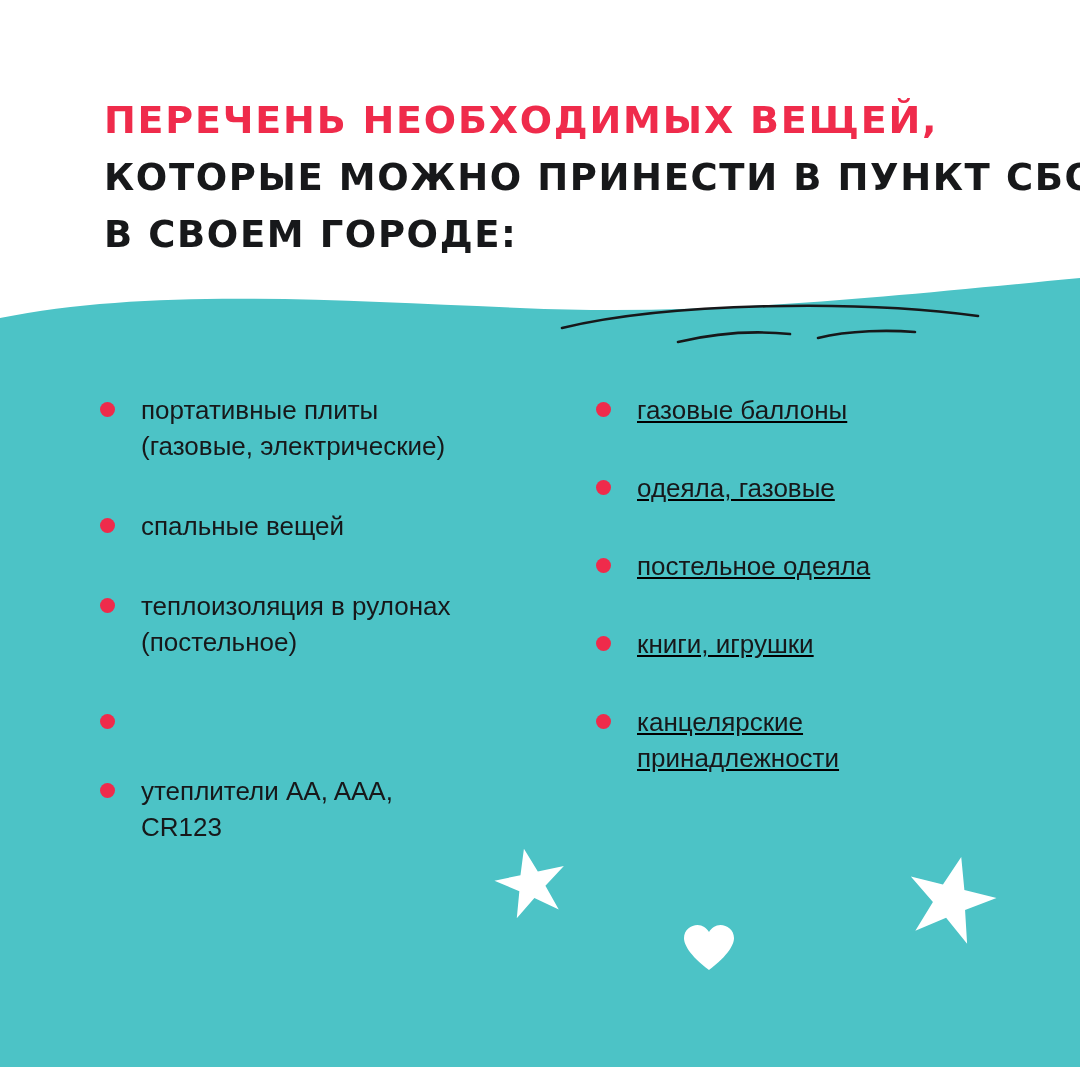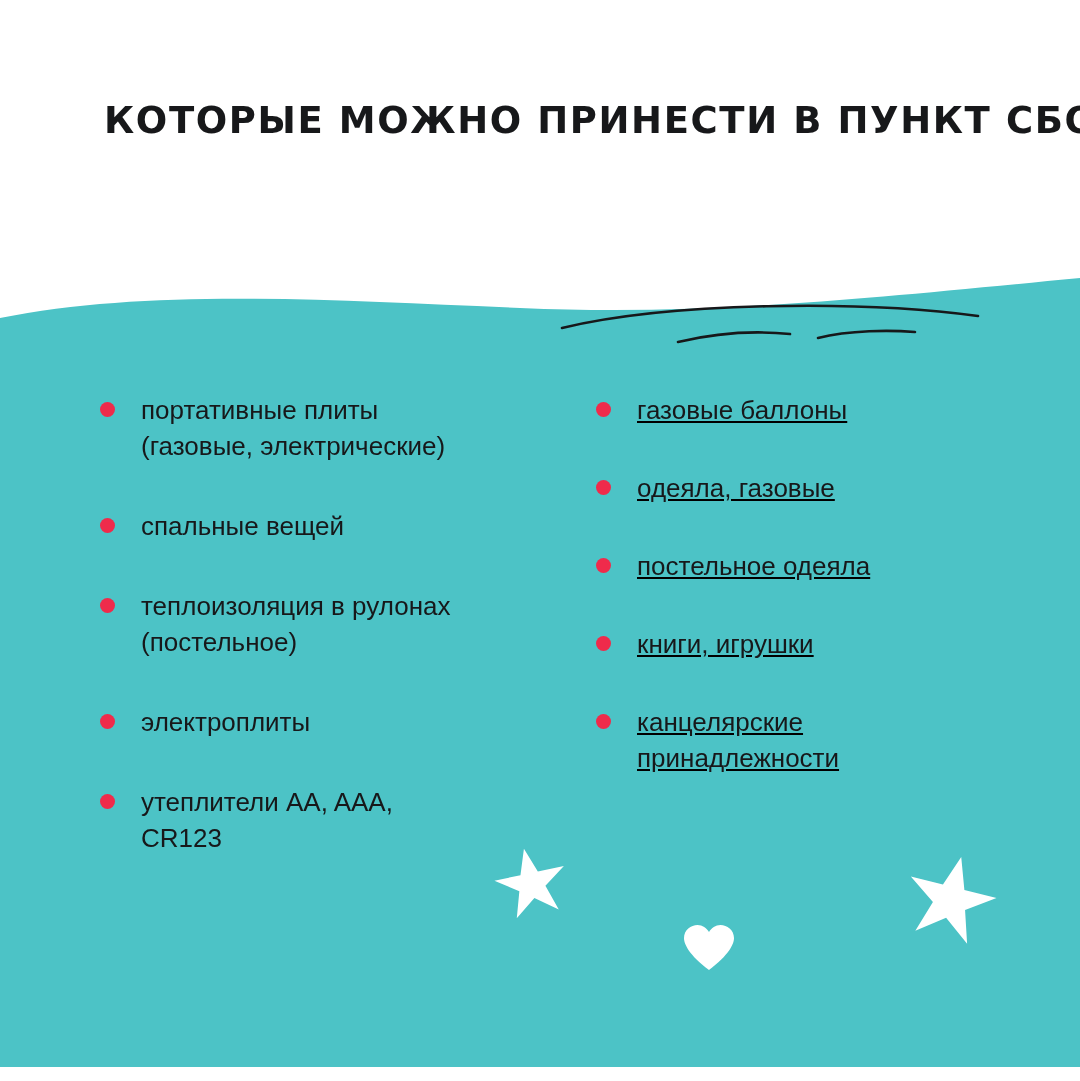--- a/index.html
+++ b/index.html
@@ -120,21 +120,23 @@
 
 <div class="poster">
 
   <div class="teal-area">
     <svg width="1080" height="1081" viewBox="0 0 1080 1081" xmlns="http://www.w3.org/2000/svg">
       <path d="M0,318 C150,288 330,300 520,308 C700,316 850,300 1080,278 L1080,1081 L0,1081 Z" fill="#4CC3C6"></path>
     </svg>
   </div>
 
   <div class="heading">
+    <div class="heading-line accent">Перечень необходимых вещей,</div>
     <div class="heading-line">которые можно принести в пункт сбора</div>
+    <div class="heading-line">в своем городе:</div>
   </div>
 
   <div class="doodle">
     <svg width="430" height="50" viewBox="0 0 430 50" xmlns="http://www.w3.org/2000/svg">
       <path d="M2,28 C110,2 300,0 418,16" stroke="#17181A" stroke-width="2.6" fill="none" stroke-linecap="round"></path>
       <path d="M118,42 C160,32 200,31 230,34" stroke="#17181A" stroke-width="2.6" fill="none" stroke-linecap="round"></path>
       <path d="M258,38 C290,30 330,30 355,32" stroke="#17181A" stroke-width="2.6" fill="none" stroke-linecap="round"></path>
     </svg>
   </div>
 
@@ -150,21 +152,20 @@
         <span class="bullet"></span>
         <span class="item-text">спальные вещей</span>
       </div>
       <div class="item">
         <span class="bullet"></span>
         <span class="item-text">теплоизоляция в рулонах
 (постельное)</span>
       </div>
       <div class="item">
         <span class="bullet"></span>
-        <span class="item-text">электроплиты</span>
       </div>
       <div class="item">
         <span class="bullet"></span>
         <span class="item-text">утеплители AA, AAA,
 CR123</span>
       </div>
     </div>
 
     <div class="col col-right">
       <div class="item">

